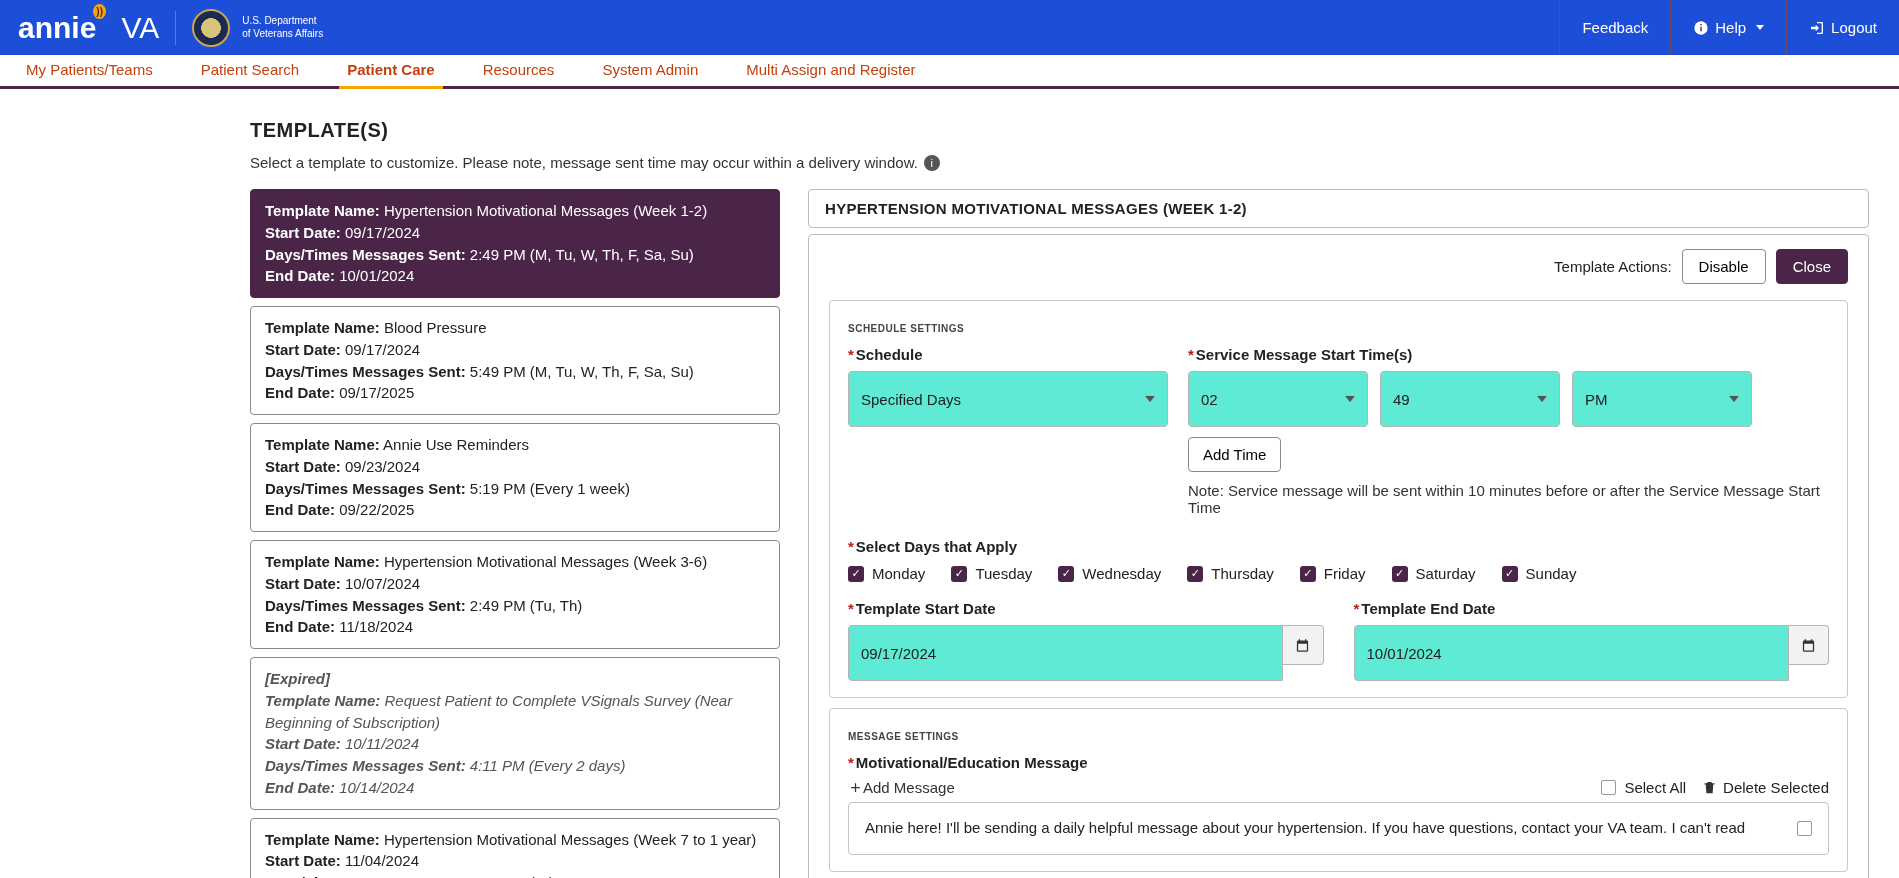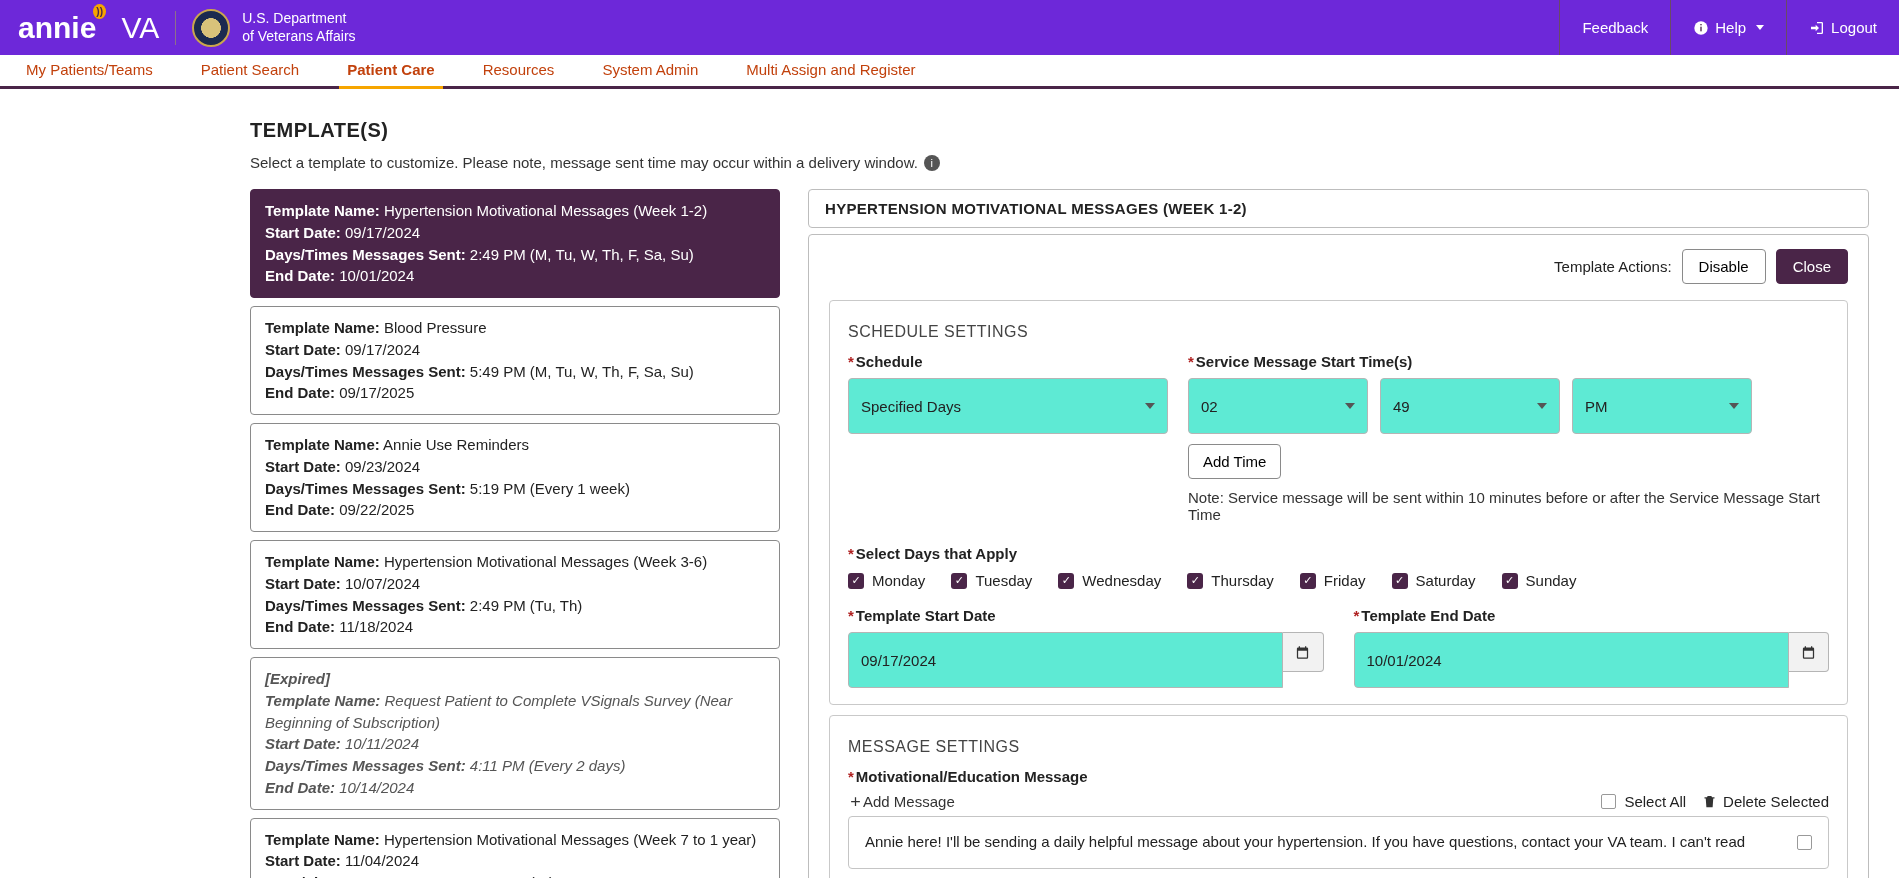--- a/index.html
+++ b/index.html
@@ -1,24 +1,24 @@
 <!DOCTYPE html>
 <html><head>
 <meta charset="utf-8">
 <style>
   *{box-sizing:border-box;margin:0;padding:0;font-family:Arial,Helvetica,sans-serif}
   body{background:#fff;color:#222;width:1899px}
   
-  .topbar{background:#6d28d9;height:55px;display:flex;align-items:center;color:#fff}
+  .topbar{background:#1d4ed8;height:55px;display:flex;align-items:center;color:#fff}
   .brand{display:flex;align-items:center;padding:0 18px;gap:12px}
   .brand-logo{font-size:30px;font-weight:700;line-height:1;position:relative}
   .brand-logo sup{font-size:10px;background:#f6a500;border-radius:50%;padding:2px 3px;position:relative;top:-12px;left:-3px;color:#4a2548}
   .brand-sep{width:1px;height:34px;background:#8d6f8a;margin:0 4px}
   .seal{width:38px;height:38px;border-radius:50%;background:radial-gradient(circle,#d9c27a 0 40%,#1b2a50 42% 100%);border:2px solid #caa64e}
-  .dept{font-size:14px;line-height:1.25}
+  .dept{font-size:10px;line-height:1.25}
   .topbar-spacer{flex:1}
   .topbar-actions{display:flex;height:100%}
   .top-btn{display:flex;align-items:center;gap:6px;padding:0 22px;color:#fff;font-size:15px;border-left:1px solid #6a4a67;cursor:pointer}
   .top-btn svg{width:16px;height:16px;fill:#fff}
   .caret{width:0;height:0;border-left:4px solid transparent;border-right:4px solid transparent;border-top:5px solid #fff;margin-left:4px}
   
   .navbar{background:#fff;border-bottom:3px solid #4a2548;height:34px;display:flex;align-items:flex-end;padding:0 18px;gap:32px}
   .nav-item{font-size:15px;color:#c2410c;padding:0 8px 8px;cursor:pointer;border-bottom:3px solid transparent;margin-bottom:-3px}
   .nav-item.active{border-bottom-color:#f6a500;font-weight:600}
   
@@ -36,21 +36,21 @@
   .tcard.expired .exp{font-style:italic;font-weight:700}
   .tcard.expired .lbl{font-style:italic}
   .tcard.expired .val{font-style:italic}
   
   .panel{flex:1;margin-right:30px}
   .panel-head{border:1px solid #bdbdbd;border-radius:4px;padding:10px 16px;font-size:15px;font-weight:600;letter-spacing:.3px;margin-bottom:6px}
   .panel-body{border:1px solid #bdbdbd;border-radius:4px;padding:14px 20px}
   .actions-row{display:flex;justify-content:flex-end;align-items:center;gap:10px;margin-bottom:16px;font-size:15px}
   .btn{border:1px solid #8a8a8a;background:#fff;border-radius:4px;padding:8px 16px;font-size:15px;cursor:pointer}
   .btn.primary{background:#4a2548;color:#fff;border-color:#4a2548}
-  .subhead{font-size:16px;font-weight:400;letter-spacing:.5px;color:#444;margin:6px 0 12px}
+  .subhead{font-size:10px;font-weight:700;letter-spacing:.5px;color:#444;margin:6px 0 12px}
   .req{color:#b02121;margin-right:2px}
   .field-label{font-size:15px;font-weight:700;margin-bottom:8px}
   .row{display:flex;gap:20px}
   .col{flex:1}
   .select,.input{width:100%;height:56px;border:1px solid #b5b5b5;border-radius:4px;padding:0 12px;font-size:15px;background:#5eead4;display:flex;align-items:center;justify-content:space-between;cursor:pointer}
   .select .chev{width:0;height:0;border-left:5px solid transparent;border-right:5px solid transparent;border-top:6px solid #555}
   .time-row{display:flex;gap:12px}
   .time-row .select{width:180px}
   .btn-sm{border:1px solid #8a8a8a;background:#fff;border-radius:4px;padding:8px 14px;font-size:15px;cursor:pointer;margin-top:10px}
   .note{font-size:15px;color:#333;margin-top:10px;max-width:640px}

